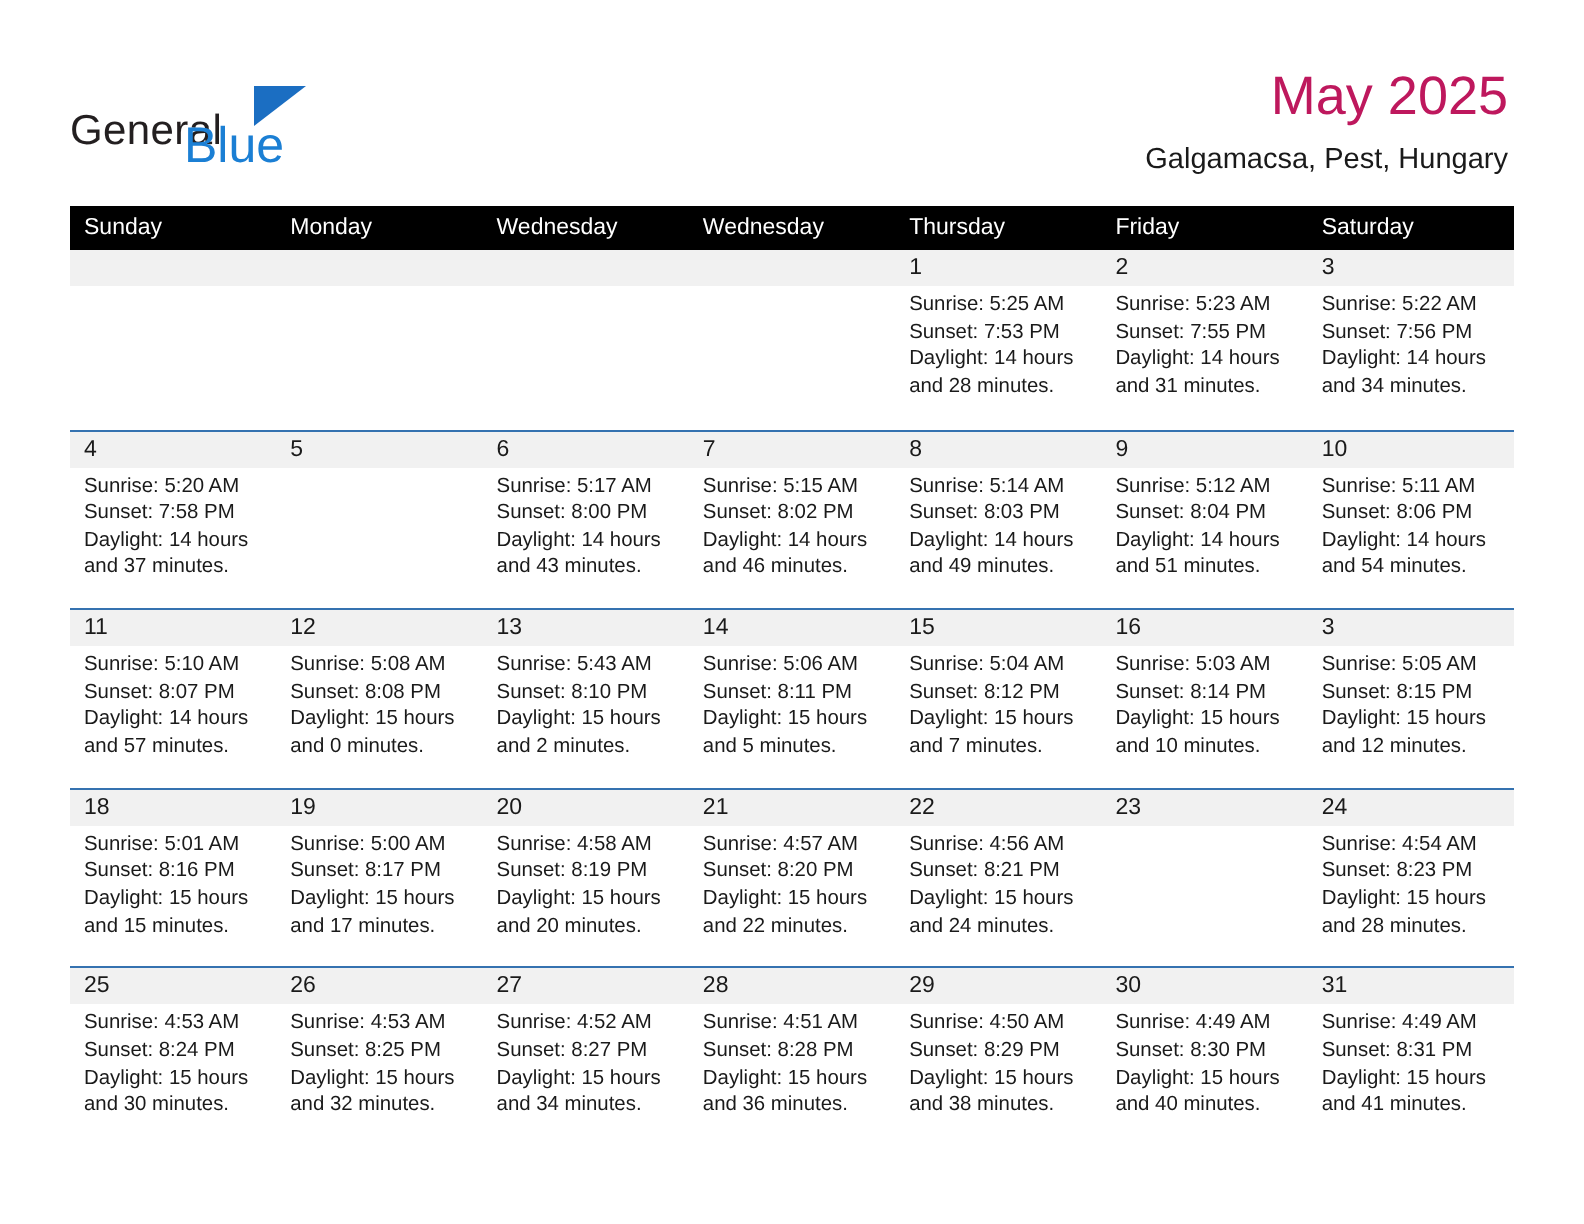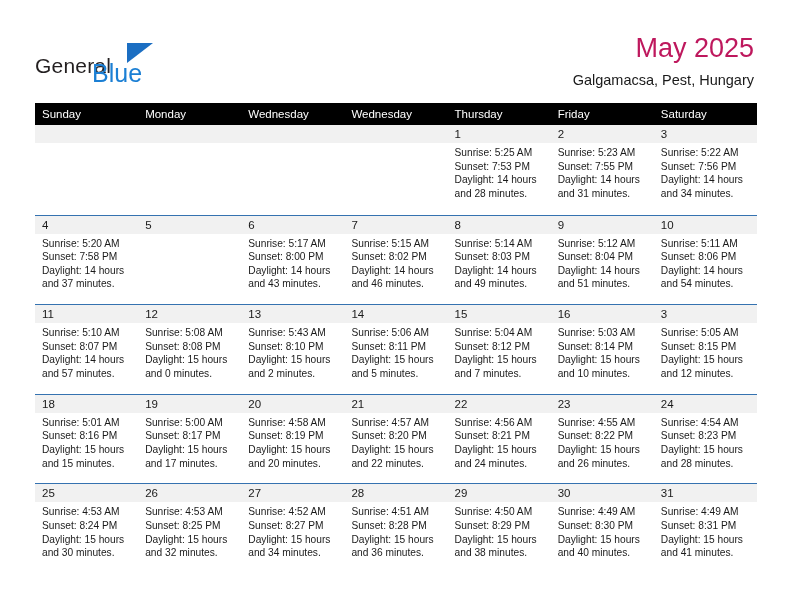--- a/index.html
+++ b/index.html
@@ -360,25 +360,20 @@
           <div class="day-cell">
             <span class="day-number">22</span>
             <div class="day-info">
               <div>Sunrise: 4:56 AM</div>
               <div>Sunset: 8:21 PM</div>
               <div>Daylight: 15 hours and 24 minutes.</div>
             </div>
           </div>
           <div class="day-cell">
             <span class="day-number">23</span>
-            <div class="day-info">
-              <div>Sunrise: 4:55 AM</div>
-              <div>Sunset: 8:22 PM</div>
-              <div>Daylight: 15 hours and 26 minutes.</div>
-            </div>
           </div>
           <div class="day-cell">
             <span class="day-number">24</span>
             <div class="day-info">
               <div>Sunrise: 4:54 AM</div>
               <div>Sunset: 8:23 PM</div>
               <div>Daylight: 15 hours and 28 minutes.</div>
             </div>
           </div>
         </div>

